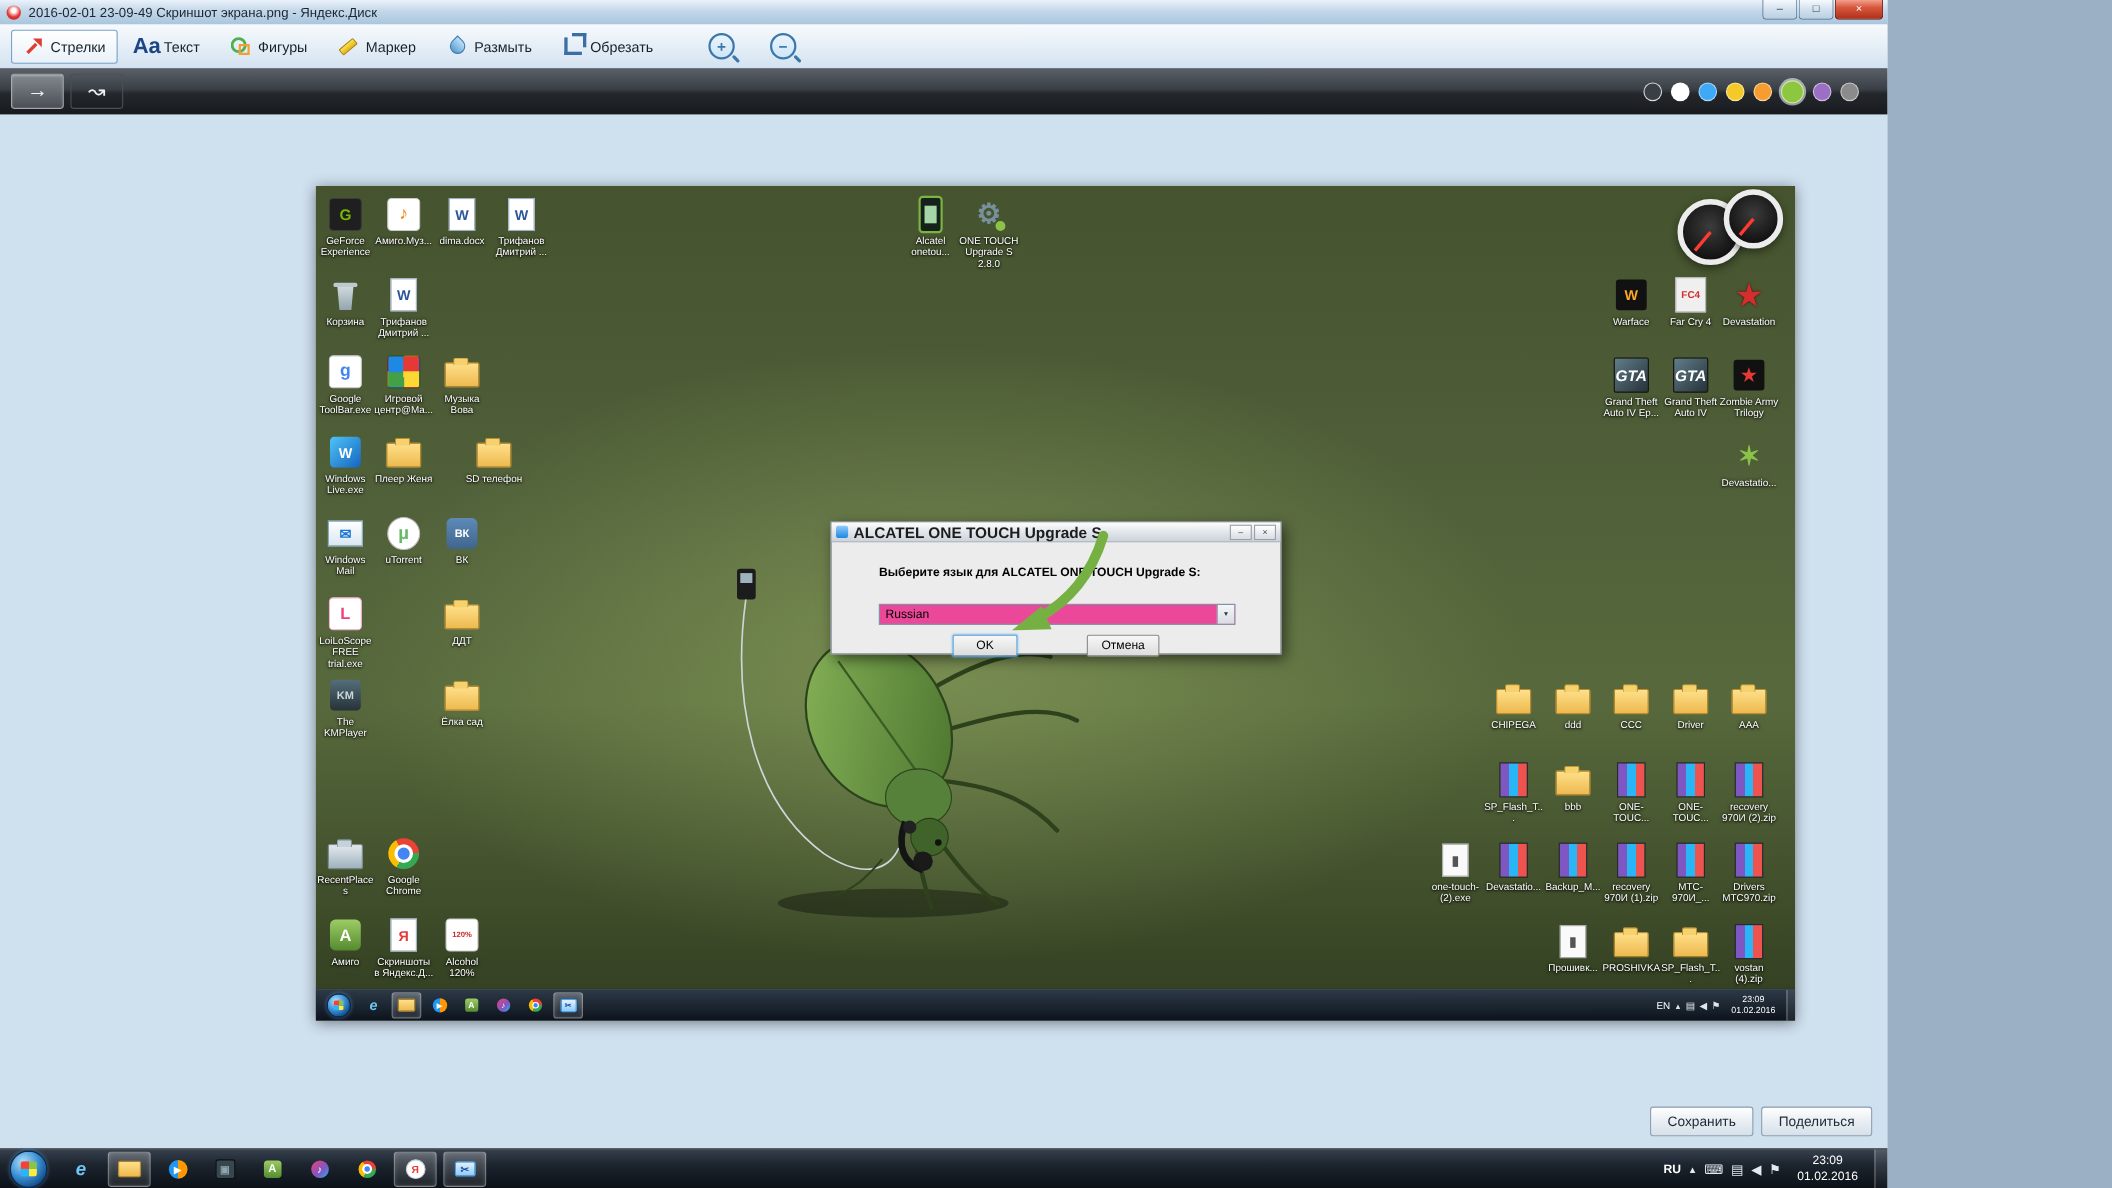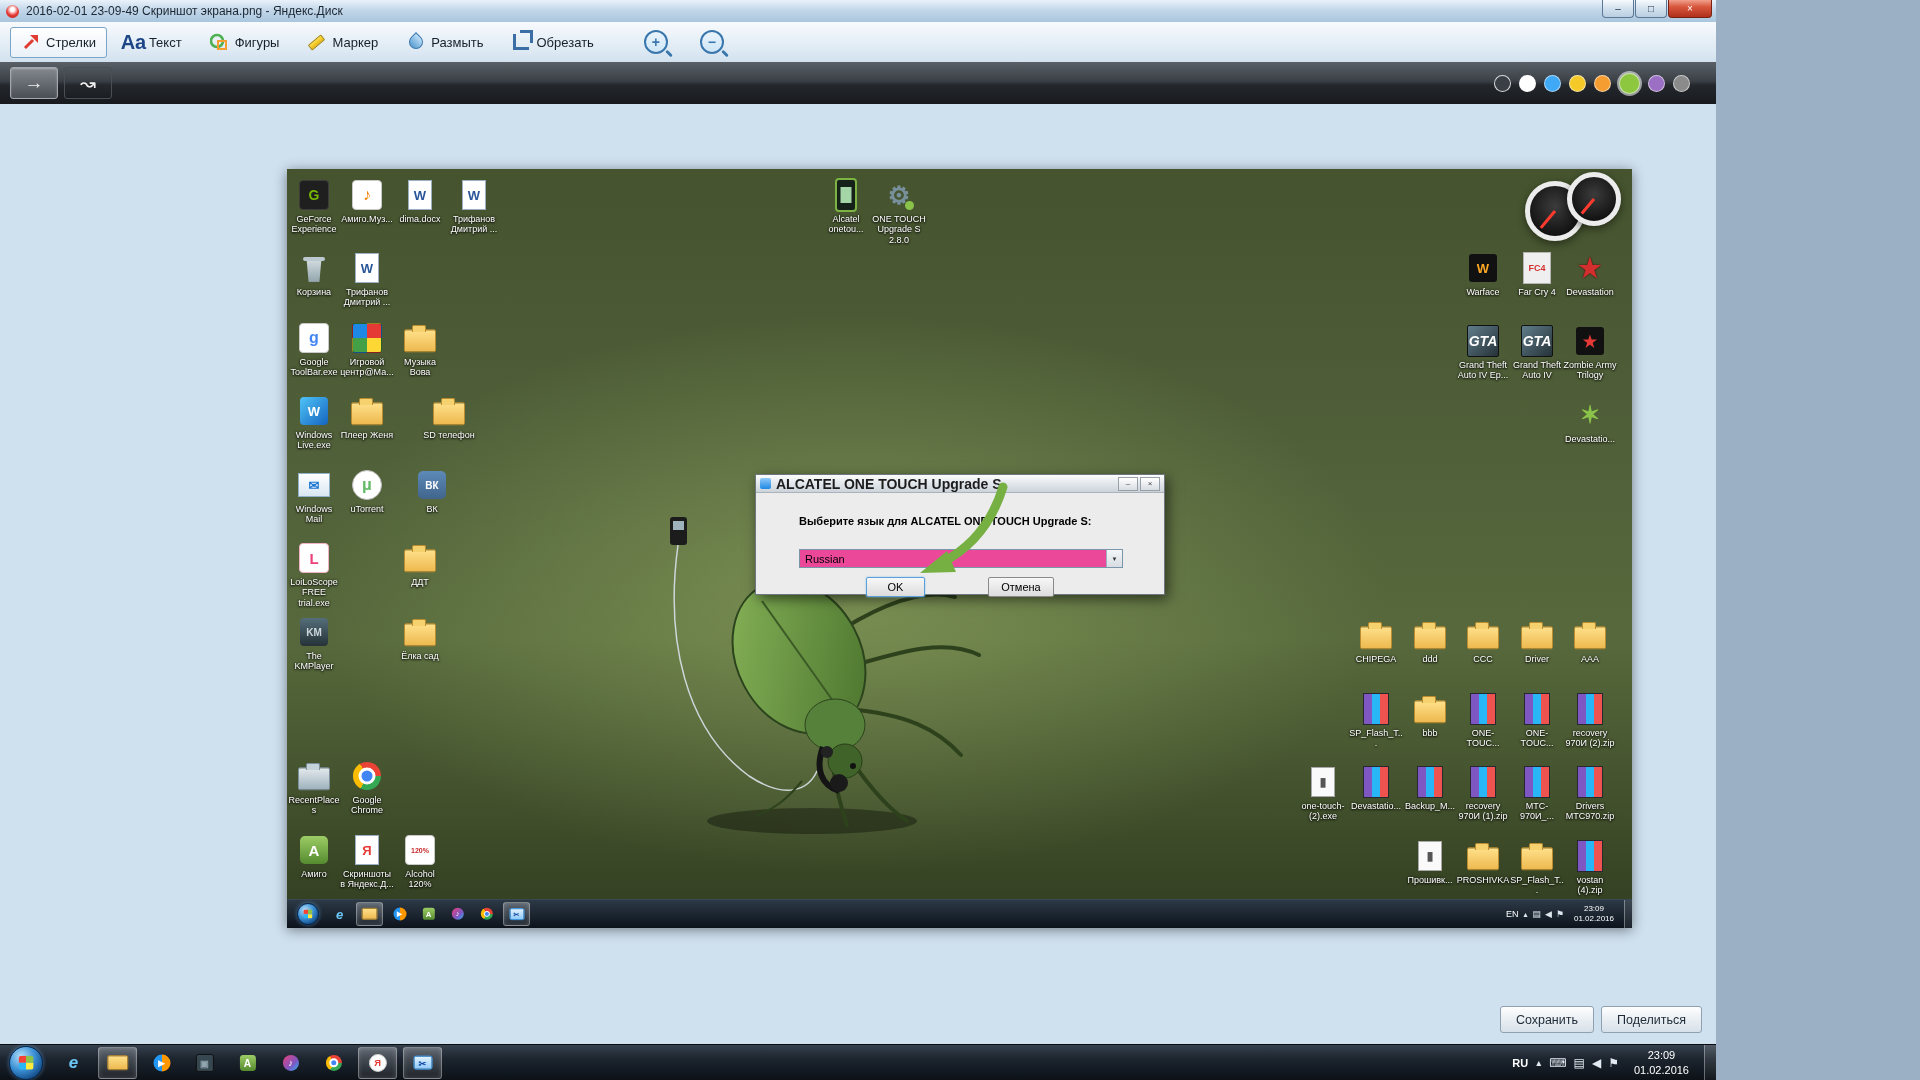--- a/index.html
+++ b/index.html
@@ -416,21 +416,21 @@
             <span class="glyph">✉</span>
           </div>
           <div class="icon-label">Windows Mail</div>
         </div>
         <div class="desktop-icon" style="left: 53px; top: 299px;">
           <div class="icon-art k-utorrent">
             <span class="glyph">µ</span>
           </div>
           <div class="icon-label">uTorrent</div>
         </div>
-        <div class="desktop-icon" style="left: 118px; top: 299px;">
+        <div class="desktop-icon" style="left: 106px; top: 299px;">
           <div class="icon-art k-vk">
             <span class="glyph">ВК</span>
           </div>
           <div class="icon-label">ВК</div>
         </div>
         <div class="desktop-icon" style="left: 0px; top: 372px;">
           <div class="icon-art k-loilo">
             <span class="glyph">L</span>
           </div>
           <div class="icon-label">LoiLoScope FREE trial.exe</div>

